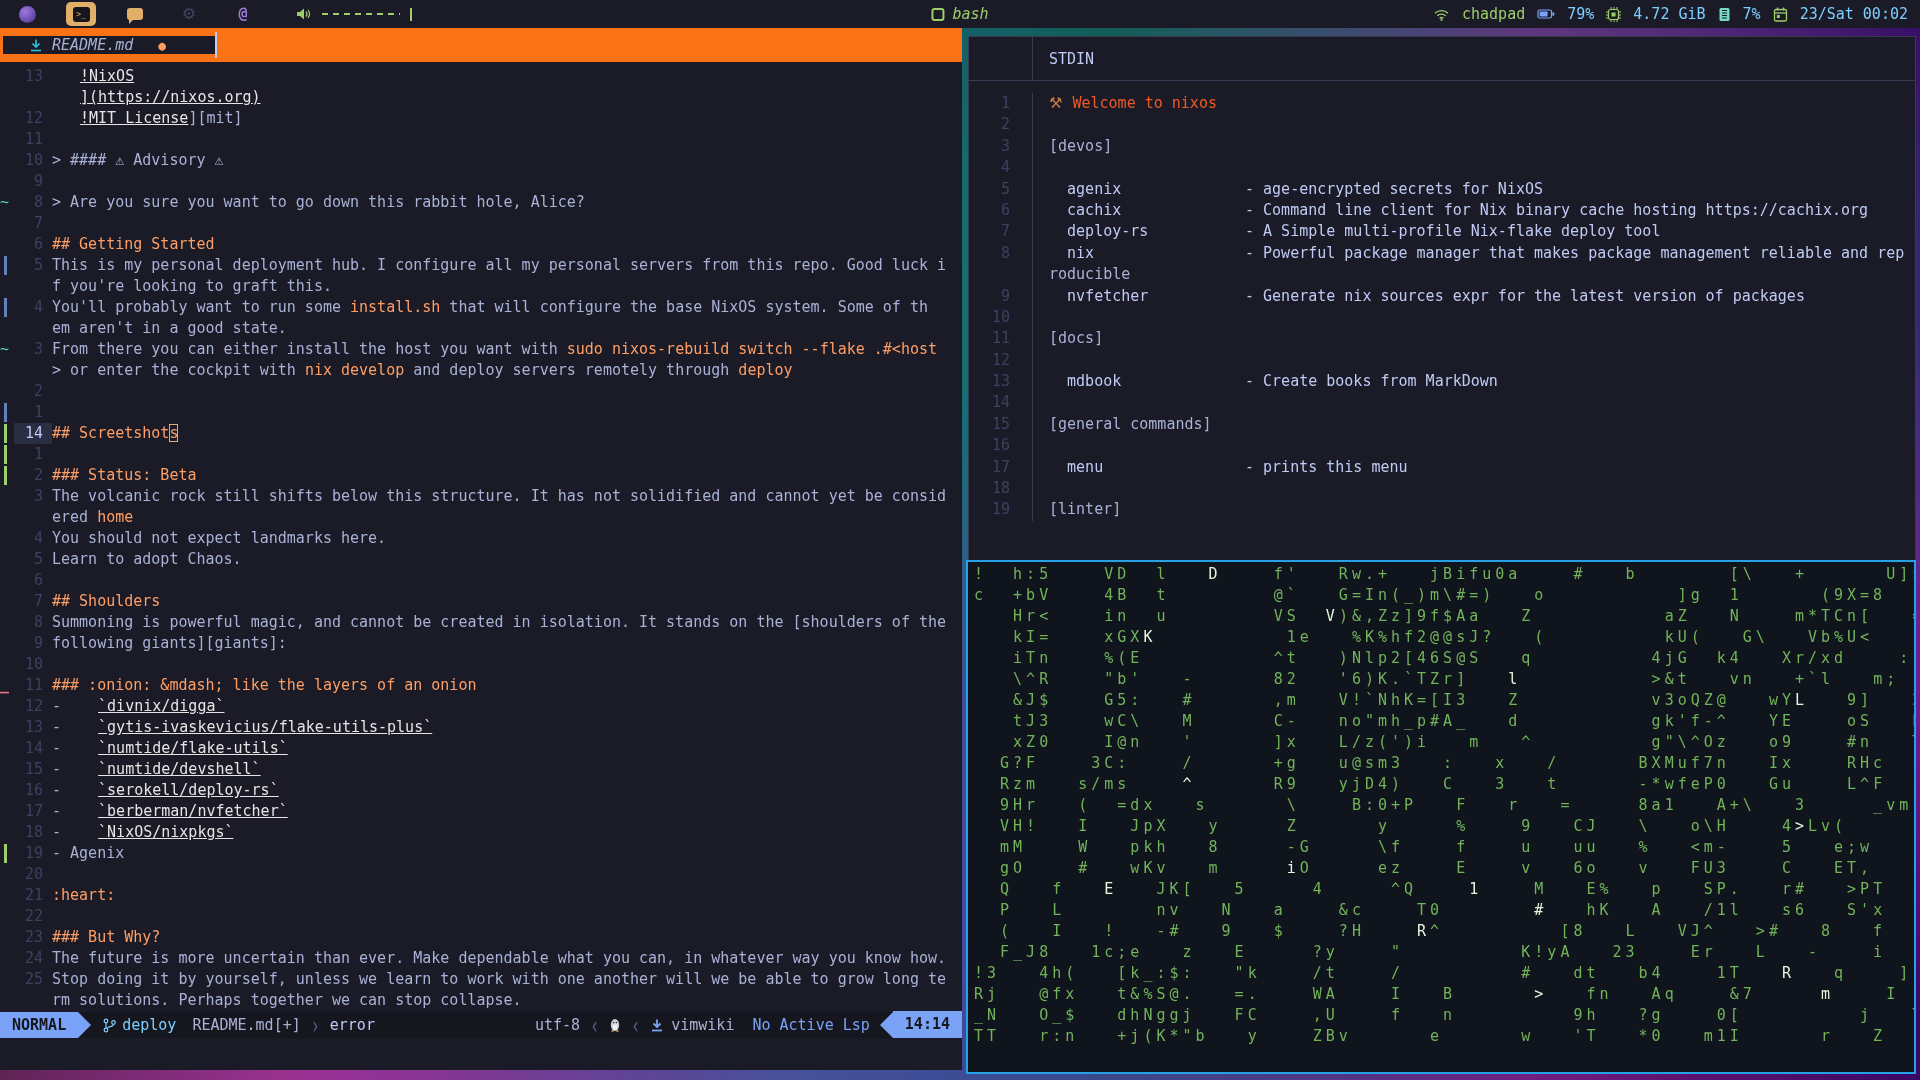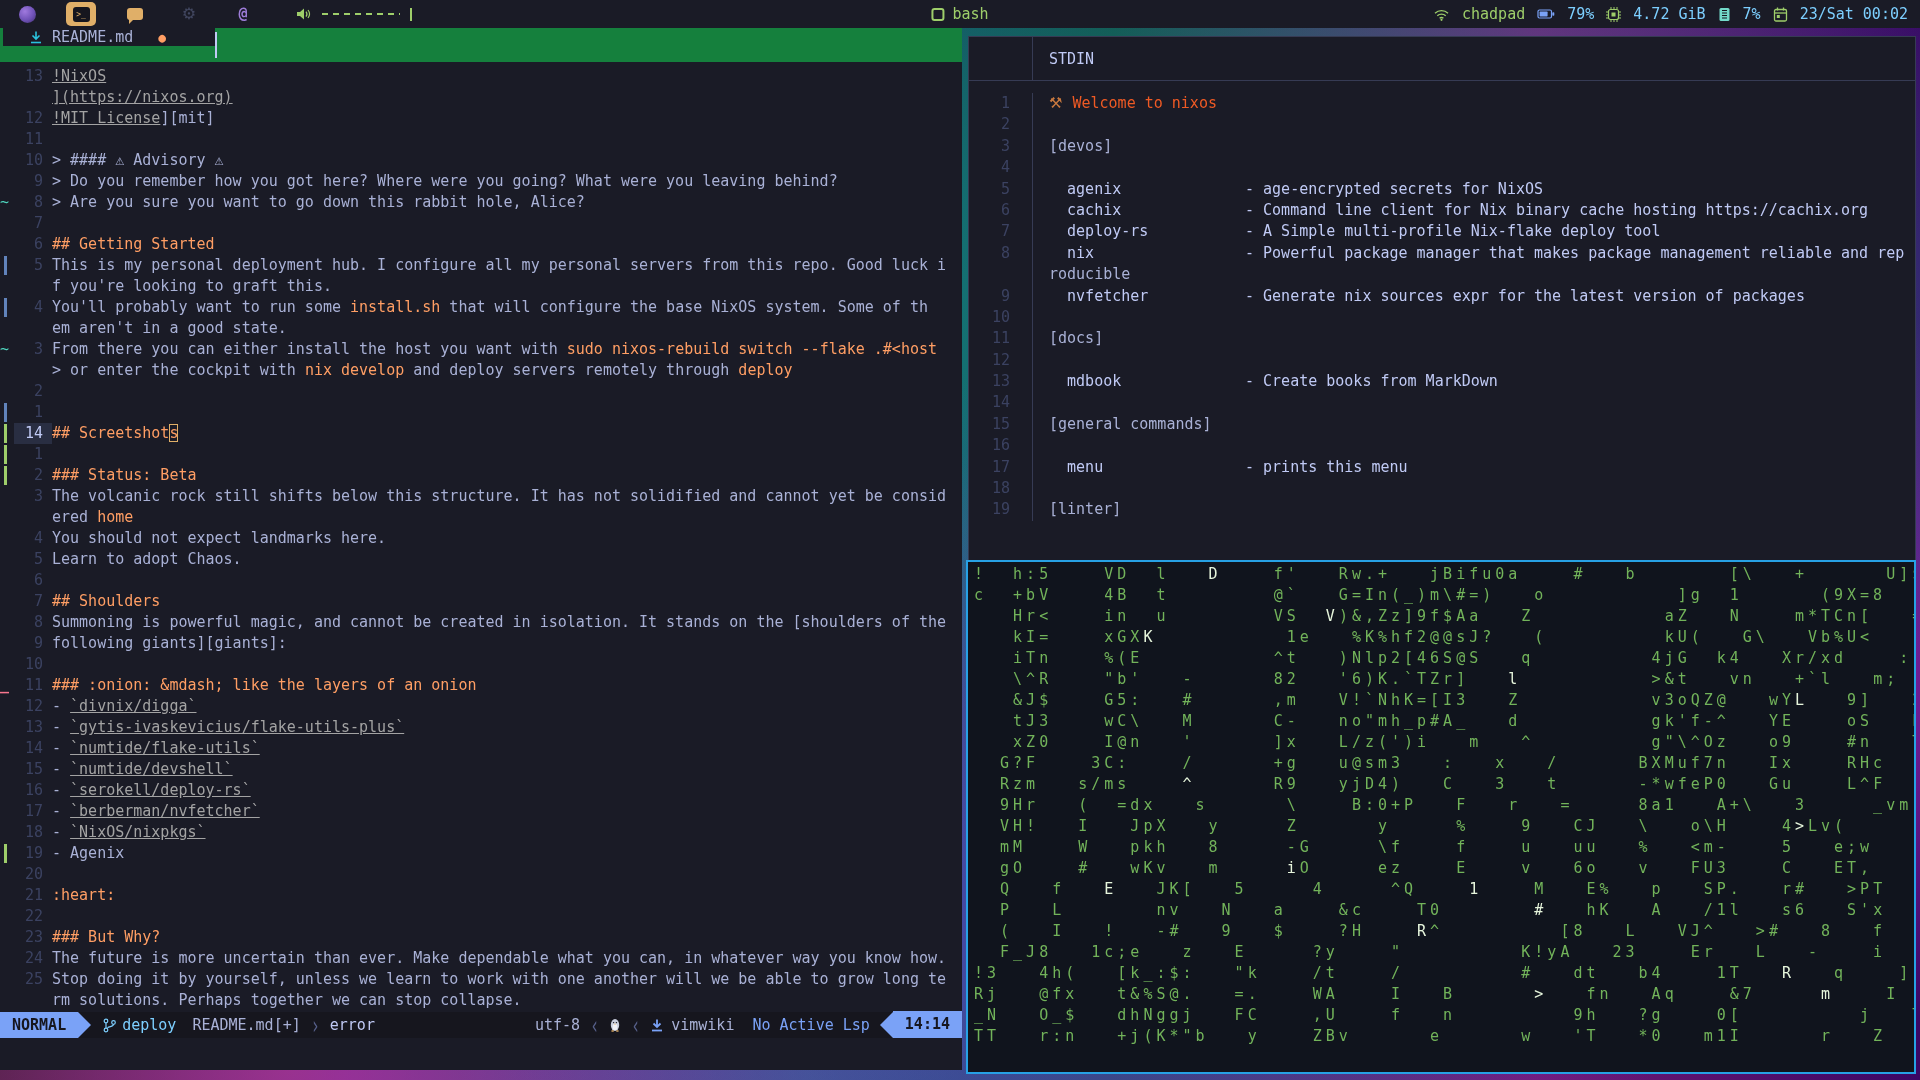--- a/index.html
+++ b/index.html
@@ -26,46 +26,46 @@
     font-size:8px; line-height:15px; text-align:center; }
   .chatic{ position:relative; width:16px; height:12px; background:#e0af68; border-radius:3px; }
   .chatic::after{ content:""; position:absolute; left:2px; bottom:-4px; border:4px solid transparent; border-top-color:#e0af68; border-left-color:#e0af68; border-width:3px; }
   .gearic{ color:#41465f; font-size:16px; line-height:1; font-family:"DejaVu Sans",sans-serif;}
   .atic{ color:#9d7cd8; font-weight:bold; font-size:15px; }
   .vol{ display:flex; align-items:center; gap:10px; margin-left:14px; }
   .vol-slider{ width:78px; height:2px; background:repeating-linear-gradient(90deg,#9ece6a 0 6px,transparent 6px 11px); }
   .vol-cursor{ width:2px; height:13px; background:#9ece6a; }
   .tb-center{ position:absolute; left:50%; transform:translateX(-50%); display:flex; align-items:center; gap:8px; }
   .bash-box{ width:13px; height:13px; border:2px solid #9ece6a; border-radius:3px; }
-  .bash-label{ color:#9ece6a; font-size:15px; }
+  .bash-label{ color:#9ece6a; font-size:15px;font-style:italic; }
   .tb-right{ display:flex; align-items:center; gap:12px; font-size:15px; }
   .tb-val{ color:#7dcfff; }
   .tb-host{ color:#9ece6a; }
   .micon{ display:flex; align-items:center; }
   
   .editor{ position:absolute; left:0; top:28px; width:962px; height:1042px; background:#1a1b26; overflow:hidden; }
-  .tabline{ height:34px; background:#15803d; display:flex; align-items:flex-start; }
+  .tabline{ height:34px; background:#f97316; display:flex; align-items:center;font-style:italic; }
   .tab-accent{ width:3px; background:#ff9e64; }
   .tab{ width:212px; background:#1a1b26; display:flex; align-items:center; gap:9px; padding:0 12px 0 26px; }
   .tab-name{ color:#a9b1d6; font-size:15px; }
   .tab-dot{ color:#ff9e64; font-size:13px; margin-left:16px; }
   .tab-cursor{ width:2px; height:26px; background:#c0caf5; align-self:center; }
   .ed-body{ padding-top:4px; }
   .ed-row{ display:flex; height:21px; line-height:21px; font-size:15px; white-space:pre; }
   .ed-sign{ width:14px; position:relative; }
   .ed-sign .bar{ position:absolute; left:4px; top:1px; width:3px; height:19px; }
   .bar-b{ background:#6183bb; } .bar-g{ background:#9ece6a; }
   .tilde{ color:#4fd6be; } .rdel{ color:#f7768e; font-weight:bold; }
   .ed-num{ width:38px; text-align:right; padding-right:9px; color:#3b4261; flex:none; }
   .ed-num.curn{ color:#c0caf5; background:#292e42; }
   .ed-txt{ color:#a9b1d6; }
   .s-t{ color:#a9b1d6; }
   .s-h{ color:#ff9e64; }
   .s-c{ color:#ff9e64; }
-  .s-l{ color:#a3a3a3; text-decoration:underline; }
+  .s-l{ color:#e5e5e5; text-decoration:underline;margin-left:28px; }
   .s-cursor{ color:#ff9e64; outline:1px solid #e0af68; outline-offset:-1px; }
   
   .statusline{ position:absolute; left:0; bottom:32px; width:100%; height:26px; background:#16161e;
     display:flex; align-items:center; font-size:15px; }
   .sl-mode{ background:#7aa2f7; color:#16161e; font-weight:bold; padding:0 12px; height:26px; line-height:26px; }
   .arr-r{ width:0; height:0; border-top:13px solid transparent; border-bottom:13px solid transparent; border-left:13px solid #7aa2f7; }
   .arr-l{ width:0; height:0; border-top:13px solid transparent; border-bottom:13px solid transparent; border-right:13px solid #7aa2f7; margin-left:10px; }
   .sl-branch{ color:#7dcfff; margin-left:12px; display:flex; align-items:center; gap:6px; }
   .sl-file{ color:#a9b1d6; margin-left:16px; }
   .sl-sep{ color:#565f89; margin:0 10px; display:inline-block; transform:scaleY(1.7); }
@@ -187,21 +187,21 @@
         <span class="tab-dot">●</span>
       </span>
       <span class="tab-cursor"></span>
     </div>
     <div class="ed-body">
         <div class="ed-row"><span class="ed-sign"></span><span class="ed-num">13</span><span class="ed-txt"><span class="s-l">!NixOS</span></span></div>
         <div class="ed-row"><span class="ed-sign"></span><span class="ed-num"></span><span class="ed-txt"><span class="s-l">](https://nixos.org)</span></span></div>
         <div class="ed-row"><span class="ed-sign"></span><span class="ed-num">12</span><span class="ed-txt"><span class="s-l">!MIT License</span><span class="s-t">][mit]</span></span></div>
         <div class="ed-row"><span class="ed-sign"></span><span class="ed-num">11</span><span class="ed-txt"></span></div>
         <div class="ed-row"><span class="ed-sign"></span><span class="ed-num">10</span><span class="ed-txt"><span class="s-t">&gt; #### ⚠ Advisory ⚠</span></span></div>
-        <div class="ed-row"><span class="ed-sign"></span><span class="ed-num">9</span><span class="ed-txt"><span class="s-t">&gt; Do you remember how you got here? Where were you going? What were you leaving behind?</span></span></div>
+        <div class="ed-row"><span class="ed-sign"></span><span class="ed-num">9</span></div>
         <div class="ed-row"><span class="ed-sign tilde">~</span><span class="ed-num">8</span><span class="ed-txt"><span class="s-t">&gt; Are you sure you want to go down this rabbit hole, Alice?</span></span></div>
         <div class="ed-row"><span class="ed-sign"></span><span class="ed-num">7</span><span class="ed-txt"></span></div>
         <div class="ed-row"><span class="ed-sign"></span><span class="ed-num">6</span><span class="ed-txt"><span class="s-h">## Getting Started</span></span></div>
         <div class="ed-row"><span class="ed-sign"><div class="bar bar-b"></div></span><span class="ed-num">5</span><span class="ed-txt"><span class="s-t">This is my personal deployment hub. I configure all my personal servers from this repo. Good luck i</span></span></div>
         <div class="ed-row"><span class="ed-sign"></span><span class="ed-num"></span><span class="ed-txt"><span class="s-t">f you're looking to graft this.</span></span></div>
         <div class="ed-row"><span class="ed-sign"><div class="bar bar-b"></div></span><span class="ed-num">4</span><span class="ed-txt"><span class="s-t">You'll probably want to run some </span><span class="s-c">install.sh</span><span class="s-t"> that will configure the base NixOS system. Some of th</span></span></div>
         <div class="ed-row"><span class="ed-sign"></span><span class="ed-num"></span><span class="ed-txt"><span class="s-t">em aren't in a good state.</span></span></div>
         <div class="ed-row"><span class="ed-sign tilde">~</span><span class="ed-num">3</span><span class="ed-txt"><span class="s-t">From there you can either install the host you want with </span><span class="s-c">sudo nixos-rebuild switch --flake .#&lt;host</span></span></div>
         <div class="ed-row"><span class="ed-sign"></span><span class="ed-num"></span><span class="ed-txt"><span class="s-t">&gt; or enter the cockpit with </span><span class="s-c">nix develop</span><span class="s-t"> and deploy servers remotely through </span><span class="s-c">deploy</span></span></div>
         <div class="ed-row"><span class="ed-sign"></span><span class="ed-num">2</span><span class="ed-txt"></span></div>

